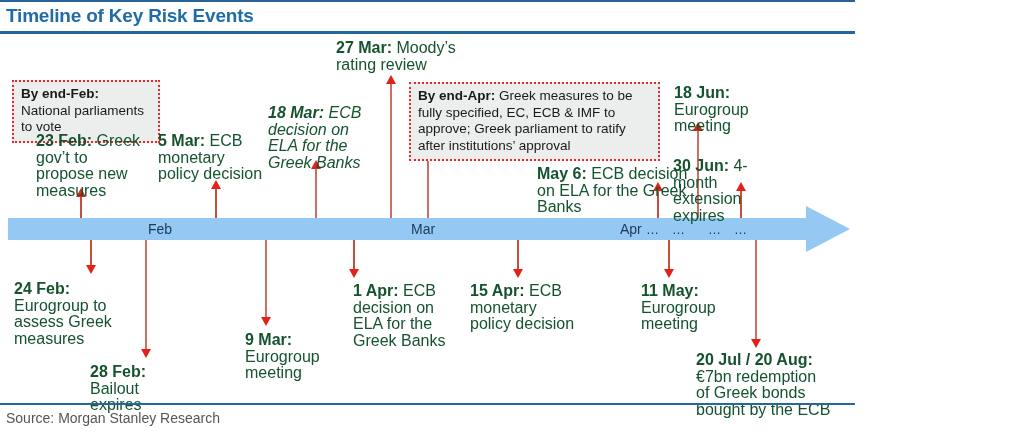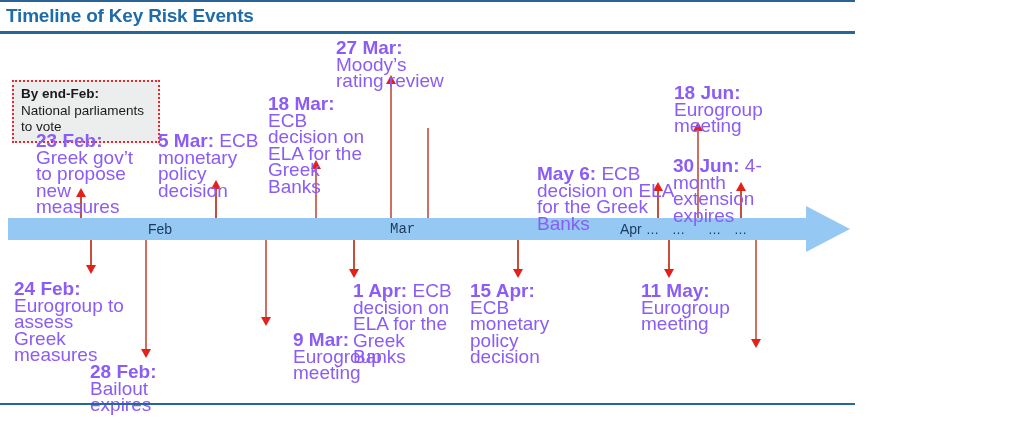--- a/index.html
+++ b/index.html
@@ -106,23 +106,23 @@
   }
   .arrowhead.down {
     border-left: 5px solid transparent;
     border-right: 5px solid transparent;
     border-top: 9px solid #e32119;
   }
 
   
   .evt {
     position: absolute;
-    font-size: 19px;
+    font-size: 16px;
     line-height: 16.5px;
-    color: #8b5cf6;
+    color: #14532d;
   }
   .evt b { font-weight: bold; }
 
   
   .callout {
     position: absolute;
     border: 2px dotted #e8262b;
     background: #eceded;
     padding: 4px 7px 5px 7px;
     font-size: 13.5px;
@@ -138,21 +138,21 @@
 <div id="page">
 
   <div class="hdr-rule-top"></div>
   <div class="hdr-title">Timeline of Key Risk Events</div>
   <div class="hdr-rule-bot"></div>
 
   <div class="tl-bar"></div>
   <div class="tl-head"></div>
 
   <div class="tl-month" style="left:148px;">Feb</div>
-  <div class="tl-month" style="left:390px;font-family:Liberation Mono, monospace;">Mar</div>
+  <div class="tl-month" style="left:411px;">Mar</div>
   <div class="tl-month" style="left:608px;margin-left:12px;">Apr</div>
 
   <div class="tl-dots" style="left:646px;">…</div>
   <div class="tl-dots" style="left:672px;">…</div>
   <div class="tl-dots" style="left:708px;">…</div>
   <div class="tl-dots" style="left:734px;">…</div>
 
   <div class="conn" style="left:80px; top:196px; height:22px;"></div>
   <div class="arrowhead up" style="left:76px; top:188px;"></div>
 
@@ -194,30 +194,33 @@
   <div class="conn" style="left:668px; top:240px; height:30px;"></div>
   <div class="arrowhead down" style="left:664px; top:269px;"></div>
 
   <div class="conn plain" style="left:755px; top:240px; height:100px;"></div>
   <div class="arrowhead down" style="left:751px; top:339px;"></div>
 
   <div class="callout" style="left:12px; top:80px; width:148px;">
     <b>By end-Feb:</b><span> National parliaments to vote</span>
   </div>
 
+  <div class="callout" style="left:409px; top:82px; width:251px;">
+    <b>By end-Apr:</b><span> Greek measures to be fully specified, EC, ECB &amp; IMF to approve; Greek parliament to ratify after institutions’ approval</span>
+  </div>
 
   <div class="evt" style="left:36px; top:133px; width:110px;">
     <b>23 Feb:</b><span> Greek gov’t to propose new measures</span>
   </div>
 
   <div class="evt" style="left:158px; top:133px; width:106px;">
     <b>5 Mar:</b><span> ECB monetary policy decision</span>
   </div>
 
-  <div class="evt" style="left:268px; top:96px; width:104px;">
+  <div class="evt" style="left:268px; top:105px; width:104px;font-style:italic;">
     <b>18 Mar:</b><span> ECB decision on ELA for the Greek Banks</span>
   </div>
 
   <div class="evt" style="left:336px; top:40px; width:120px;">
     <b>27 Mar:</b><span> Moody’s rating review</span>
   </div>
 
   <div class="evt" style="left:537px; top:158px; width:152px;margin-top:8px;">
     <b>May 6:</b><span> ECB decision on ELA for the Greek Banks</span>
   </div>
@@ -231,32 +234,36 @@
   </div>
 
   <div class="evt" style="left:14px; top:281px; width:112px;">
     <b>24 Feb:</b><span> Eurogroup to assess Greek measures</span>
   </div>
 
   <div class="evt" style="left:90px; top:364px; width:104px;">
     <b>28 Feb:</b><span> Bailout expires</span>
   </div>
 
-  <div class="evt" style="left:245px; top:332px; width:80px;margin-left:48px;">
+  <div class="evt" style="left:245px; top:332px; width:80px;">
     <b>9 Mar:</b><span> Eurogroup meeting</span>
   </div>
 
   <div class="evt" style="left:353px; top:283px; width:104px;">
     <b>1 Apr:</b><span> ECB decision on ELA for the Greek Banks</span>
   </div>
 
   <div class="evt" style="left:470px; top:283px; width:106px;">
     <b>15 Apr:</b><span> ECB monetary policy decision</span>
   </div>
 
   <div class="evt" style="left:641px; top:283px; width:76px;">
     <b>11 May:</b><span> Eurogroup meeting</span>
   </div>
 
+  <div class="evt" style="left:696px; top:352px; width:136px;">
+    <b>20 Jul / 20 Aug:</b><span> €7bn redemption of Greek bonds bought by the ECB</span>
+  </div>
 
   <div class="ftr-rule"></div>
+  <div class="ftr-src">Source: Morgan Stanley Research</div>
 
 </div>
 
 </body></html>

